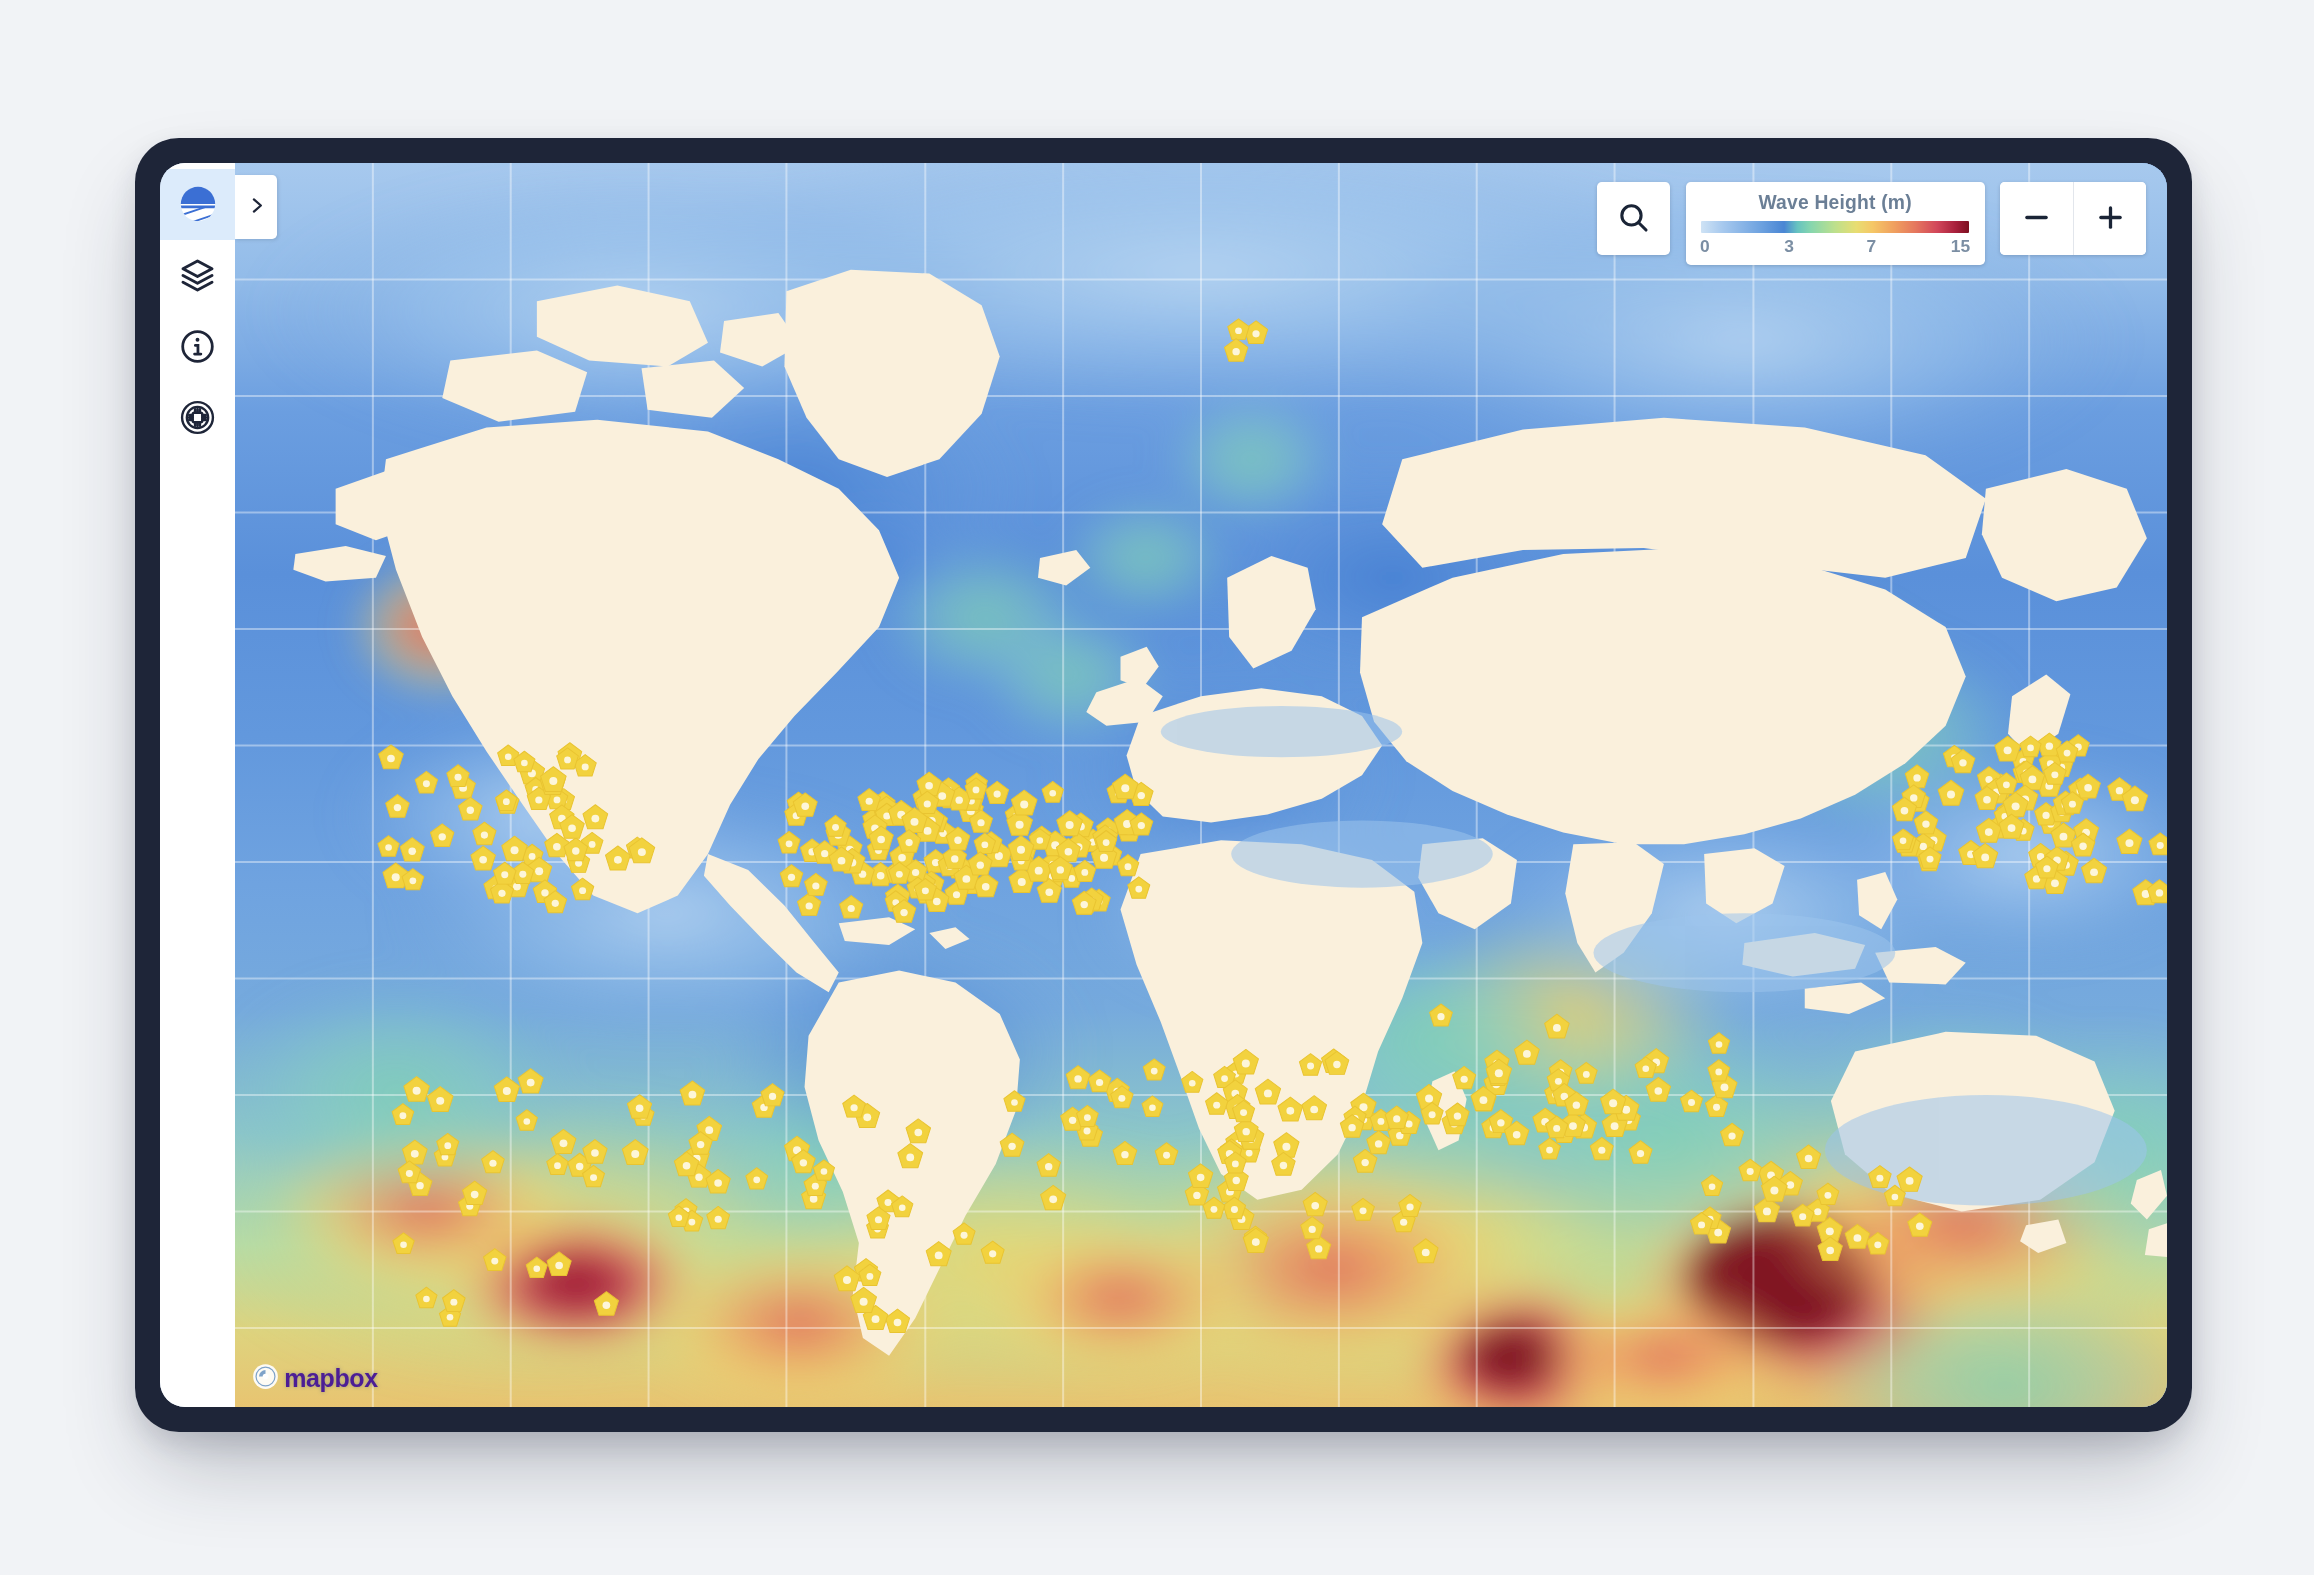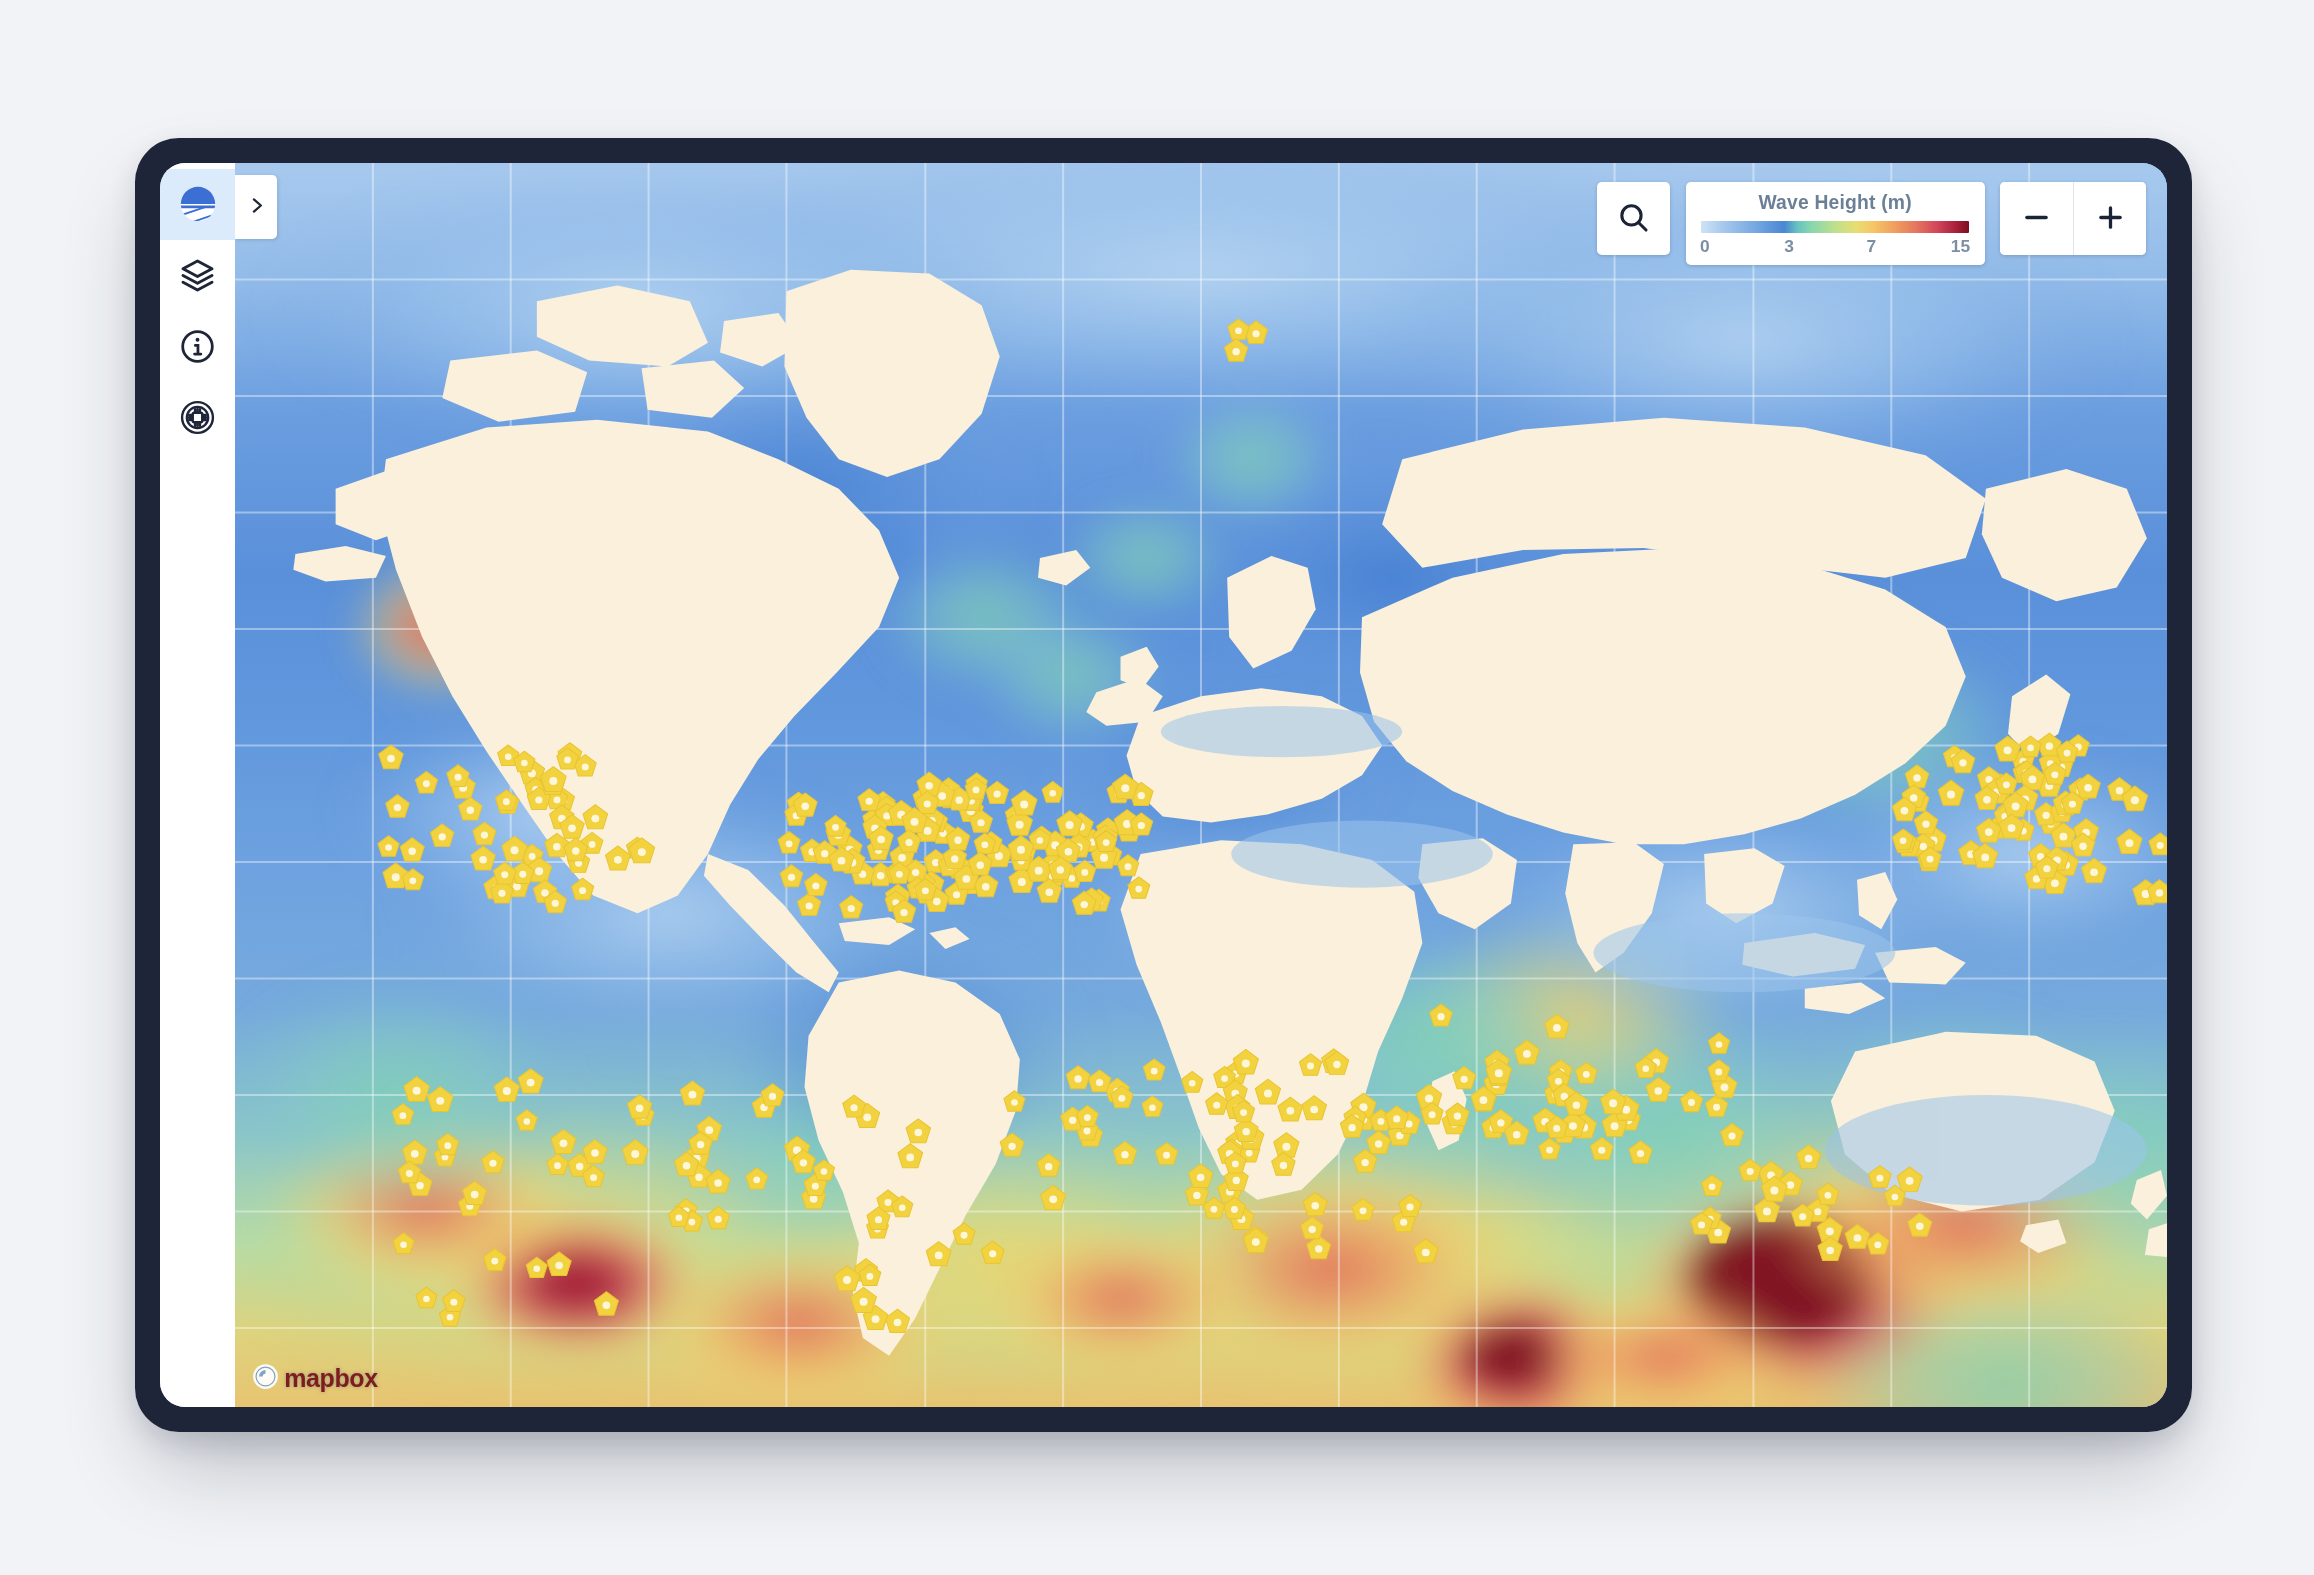--- a/index.html
+++ b/index.html
@@ -172,21 +172,21 @@
   #mapbox-attribution {
     position: absolute;
     left: 17.4px; bottom: 13.5px;
     display: flex; align-items: center; gap: 4.8px;
     z-index: 46;
     cursor: pointer;
   }
   #mapbox-wordmark {
     font-size: 25px;
     font-weight: bold;
-    color: #7f1d1d;
+    color: #4c1d95;
     letter-spacing: -0.4px;
     text-shadow: 0 0 3.9px rgba(90,110,140,.55);
   }
 </style>
 </head>
 <body>
 
 <div id="device-frame">
   <div id="screen">
 

